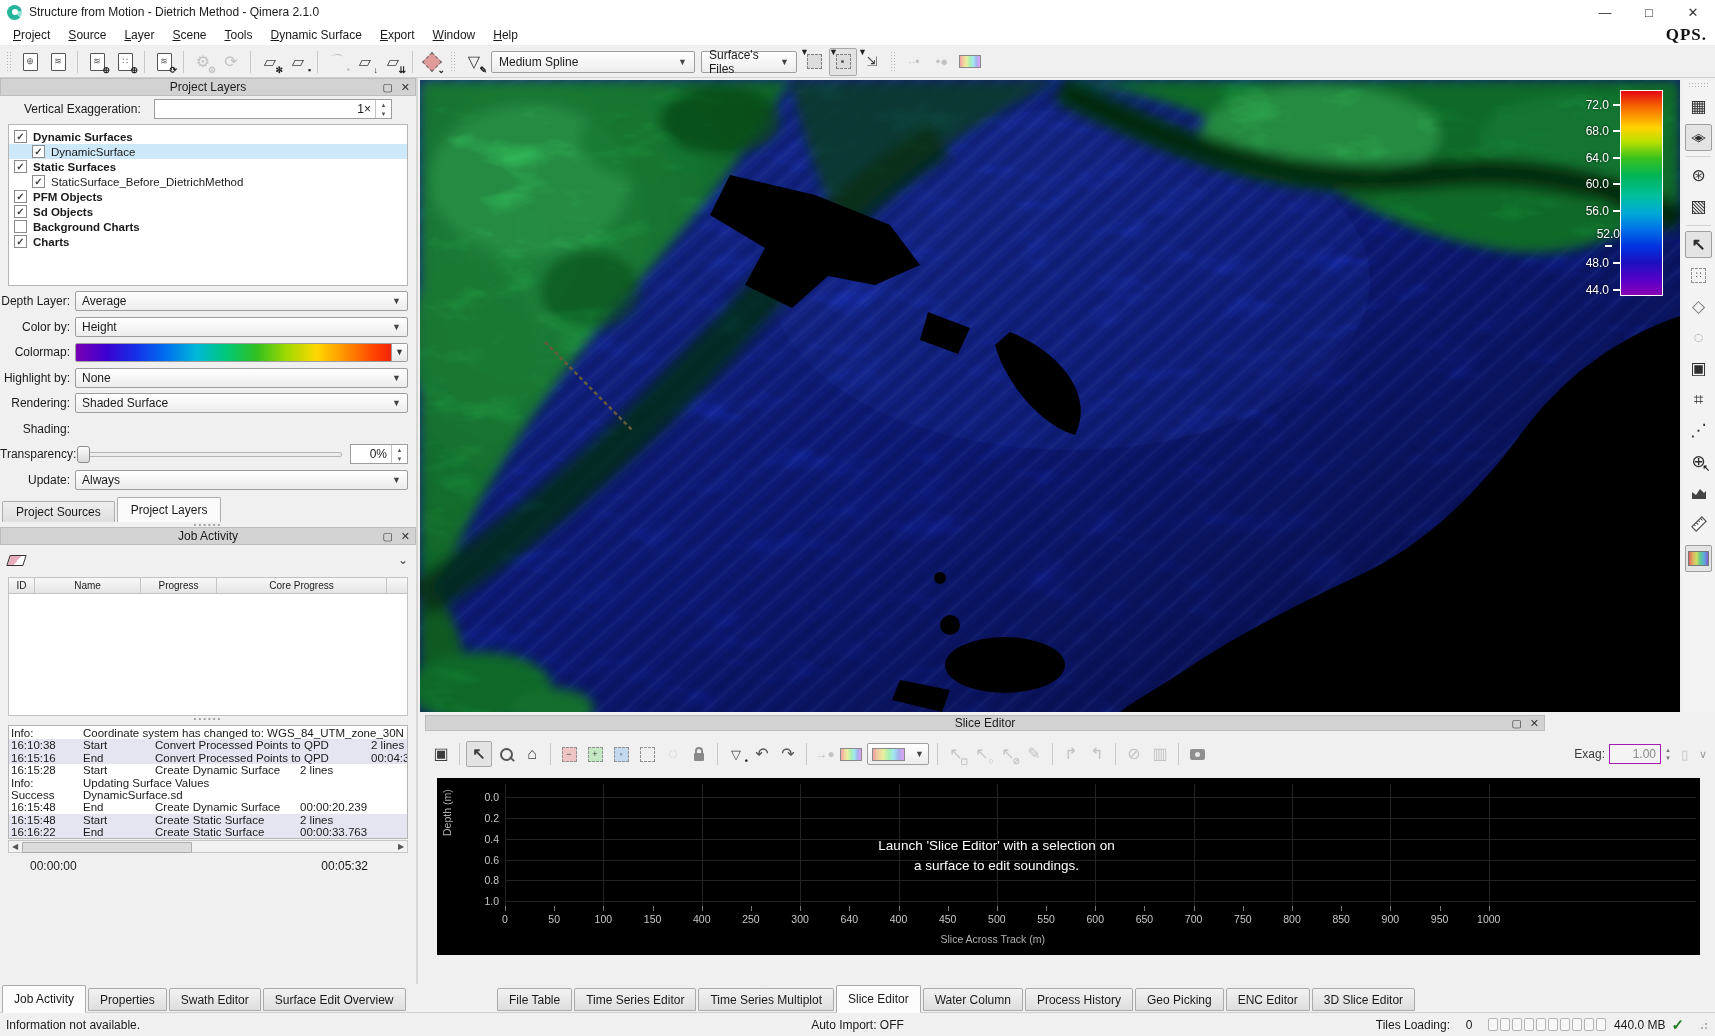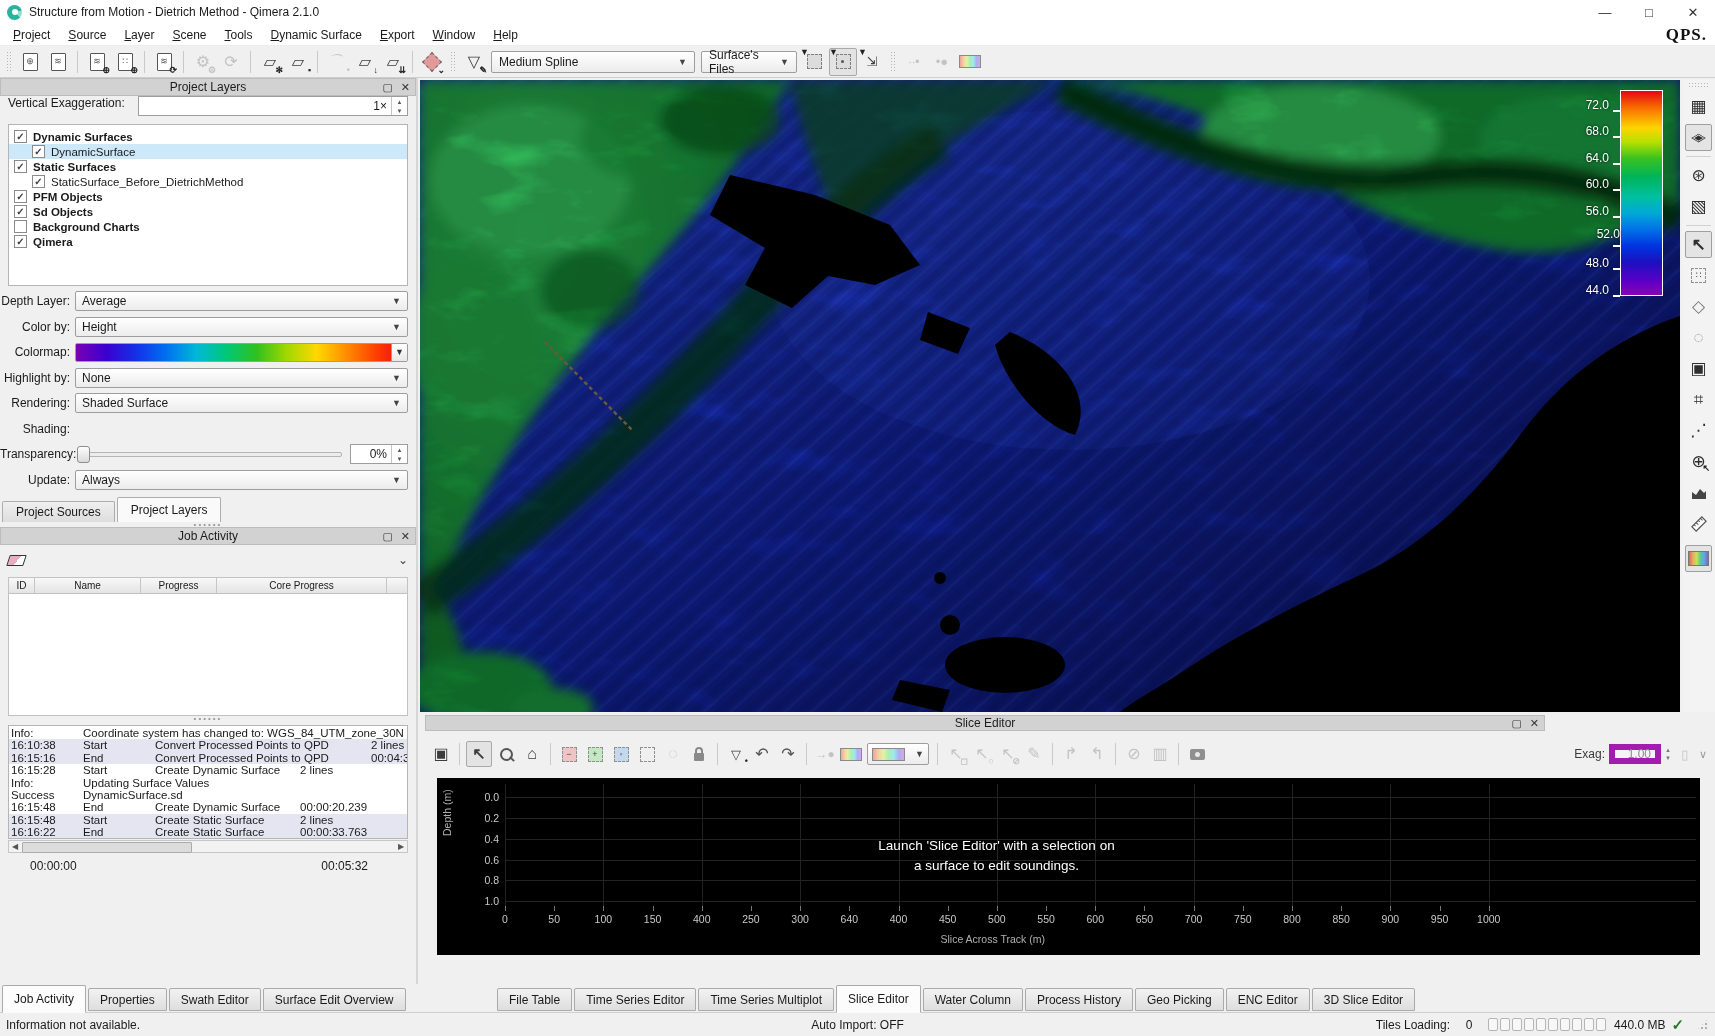--- a/index.html
+++ b/index.html
@@ -29,21 +29,21 @@
   .combo{height:22px;background:linear-gradient(#ffffff,#ececec);border:1px solid #9d9d9d;border-radius:2px;display:flex;align-items:center;justify-content:space-between;padding:0 7px;box-sizing:border-box;margin:0 3px;flex:none}
   .combo .arr{color:#444;font-size:9px;margin-left:10px}
   .dashbox{width:13px;height:13px;border:1px dashed #7f7f7f;background:#dcdcdc;position:relative}
   .dashbox.dot::after{content:"";position:absolute;left:4.5px;top:4.5px;width:3px;height:3px;background:#555;border-radius:50%}
   .pinkdiamond{width:12px;height:12px;background:#e09a9a;border:1px dashed #666;transform:rotate(45deg)}
   .chip{width:20px;height:11px;border:1px solid #8a8a8a;background:linear-gradient(to right,#f0a0a0,#f0d0a0,#e8f0a0,#a8f0b0,#a0e8f0,#a8b0f0,#e0a0f0)}
   
   .left-panel{left:0;top:78px;width:418px;height:906px;background:#f0f0f0;border-right:2px solid #d6d6d6;box-sizing:border-box}
   .panel-header{height:16px;background:#d2d2d2;border:1px solid #bcbcbc;display:flex;align-items:center;justify-content:center;position:relative;font-size:12px;color:#1c1c1c}
   .ph-btns{position:absolute;right:5px;top:0;display:flex;gap:8px;color:#333;font-size:11px;align-items:center;height:100%}
-  .ve-row{display:flex;height:26px;padding:0 8px}
+  .ve-row{display:flex;align-items:center;height:26px;padding:0 24px}
   .spin{display:flex;height:20px;border:1px solid #9d9d9d;background:#fff;box-sizing:border-box}
   .spin .val{flex:1;display:flex;align-items:center;justify-content:flex-end;padding:0 4px}
   .spin .arrs{width:15px;border-left:1px solid #c4c4c4;display:flex;flex-direction:column}
   .spin .arrs span{flex:1;display:flex;align-items:center;justify-content:center;font-size:6px;color:#555}
   .tree{margin:2px 8px 0 8px;height:162px;background:#fff;border:1px solid #b5b5b5;padding-top:4px;box-sizing:border-box;overflow:hidden}
   .tree-row{display:flex;align-items:center;height:15px;gap:6px;font-size:11.5px}
   .tree-row.bold{font-weight:bold}
   .tree-row.sel{background:#cde9f9}
   .cb{width:11px;height:11px;border:1px solid #8b8b8b;background:#fff;display:inline-flex;align-items:center;justify-content:center;font-size:10px;font-weight:bold;color:#3c3c3c;flex:none;line-height:1}
   .cb.checked::after{content:"✓"}
@@ -88,21 +88,21 @@
   .btab{height:21px;margin-top:4px;padding:0 11px;background:linear-gradient(#f2f2f2,#dedede);border:1px solid #aaa;display:flex;align-items:center;border-radius:2px 2px 0 0;margin-right:2px;white-space:nowrap}
   .btab.active{background:#fcfcfc;height:26px;margin-top:1px;border-bottom:1px solid #fcfcfc;z-index:2}
   .statusbar{left:0;top:1012px;width:1715px;height:24px;border-top:1px solid #cfcfcf;background:#f0f0f0;display:flex;align-items:center;box-sizing:border-box;padding:0 6px}
   .tilebox{width:8px;height:11px;border:1px solid #b5b5b5;background:#f7f7f7;border-radius:2px;margin-right:2px}
   .grip{width:13px;height:13px;margin-left:6px;background-image:radial-gradient(#b0b0b0 1.2px,transparent 1.2px);background-size:4px 4px;clip-path:polygon(100% 0,100% 100%,0 100%)}
   
   .map{left:420px;top:80px;width:1260px;height:632px;background:#0a1470;overflow:hidden}
   .cbar{position:absolute;right:17px;top:10px;width:43px;height:206px;border:1px solid #fff;box-sizing:border-box;
     background:linear-gradient(to bottom,#e40613 0%,#f86a00 8%,#ffd400 18%,#b8e000 25%,#39c21e 33%,#00b45a 42%,#00c0a0 52%,#00a8d8 60%,#0070e8 68%,#0034e0 76%,#1c10c0 84%,#5a00c8 93%,#8a00b4 100%)}
   .cb-labels{position:absolute;right:60px;top:10px;width:60px;height:206px}
-  .cb-lab{position:absolute;right:0;transform:translateY(-50%);display:flex;align-items:flex-end;gap:4px;color:#fff;font-size:12px;text-shadow:0 0 3px #000}
+  .cb-lab{position:absolute;right:0;transform:translateY(-50%);display:flex;align-items:center;gap:4px;color:#fff;font-size:12px;text-shadow:0 0 3px #000}
   .cb-lab .dash{width:7px;height:2px;background:#fff;display:inline-block}
   
   .vtoolbar{left:1682px;top:80px;width:33px;height:632px;background:#f3f3f3;display:flex;flex-direction:column;align-items:center;box-sizing:border-box;padding-top:2px}
   .vdrag{width:22px;height:6px;background-image:radial-gradient(#b5b5b5 1px,transparent 1px);background-size:3px 3px;margin-bottom:3px}
   .vbtn{width:27px;height:27px;display:flex;align-items:center;justify-content:center;margin:2px 0;position:relative;flex:none}
   .vbtn .g{font-size:17px;color:#2e2e2e;line-height:1}
   .vbtn.sel{background:#e4e4e4;border:1px solid #9f9f9f;border-radius:2px;box-sizing:border-box}
   .vsep{width:25px;height:1px;background:#d2d2d2;margin:3px 0}
   .flatd{transform:scaleY(.6);font-size:19px;color:#2e2e2e}
   .vchip{width:19px;height:13px;border:1px solid #777;background:linear-gradient(to right,#e06060,#e0b060,#c8e060,#60c890,#60a8e0,#8060d0)}
@@ -112,21 +112,21 @@
   .stb{position:absolute;left:8px;top:24px;right:8px;height:36px;display:flex;align-items:center}
   .stb .tbtn{width:24px;height:24px}
   .selbox{width:13px;height:13px;border:1px dashed #909090;display:flex;align-items:center;justify-content:center;font-size:9px;color:#444;line-height:1}
   .lockic{width:10px;height:8px;background:#8a8a8a;border-radius:1px;position:relative;margin-top:5px}
   .lockic::before{content:"";position:absolute;left:1px;top:-6px;width:4px;height:5px;border:2px solid #8a8a8a;border-bottom:none;border-radius:4px 4px 0 0}
   .cam{width:15px;height:11px;background:#8f8f8f;border-radius:2px;position:relative}
   .cam::after{content:"";position:absolute;left:5px;top:3px;width:5px;height:5px;border-radius:50%;background:#e8e8e8}
   .mag{width:9px;height:9px;border:2px solid #555;border-radius:50%;position:relative}
   .mag::after{content:"";position:absolute;left:7px;top:8px;width:6px;height:2px;background:#555;transform:rotate(45deg)}
   .exag-group{margin-left:auto;display:flex;align-items:center;gap:4px;color:#3a3a3a}
-  .exag-spin{width:52px;height:20px;border:6px solid #a21caf;background:#f4f4f4;display:flex;align-items:center;justify-content:flex-end;padding:0 4px;color:#8a8a8a;box-sizing:border-box}
+  .exag-spin{width:52px;height:20px;border:1px solid #a21caf;background:#f4f4f4;display:flex;align-items:center;justify-content:flex-end;padding:0 4px;color:#8a8a8a;box-sizing:border-box}
   .plot{position:absolute;left:17px;top:66px;width:1263px;height:177px;background:#000}
   .grid{position:absolute;left:68px;top:6px;right:4px;height:122px}
   .hline{position:absolute;left:0;right:0;height:1px;background:#232323}
   .ytick{position:absolute;left:0;right:0}
   .ynum{position:absolute;left:-36px;width:30px;text-align:right;transform:translateY(-50%);color:#c8c8c8;font-size:10.5px}
   .xtick{position:absolute;top:0;height:100%}
   .xtick .vline{position:absolute;top:0;height:100%;width:1px;background:#232323;display:none}
   .xtick.grid-on .vline{display:block}
   .xtick .xtk{position:absolute;top:100%;height:5px;width:1px;background:#777}
   .xtick .xnum{position:absolute;top:calc(100% + 7px);transform:translateX(-50%);color:#c8c8c8;font-size:10.5px;white-space:nowrap}
@@ -309,21 +309,21 @@
         <span>Sd Objects</span>
       </div>
 
       <div class="tree-row bold" style="padding-left: 5px;">
         <span class="cb"></span>
         <span>Background Charts</span>
       </div>
 
       <div class="tree-row bold" style="padding-left: 5px;">
         <span class="cb checked"></span>
-        <span>Qimera</span>
+        <span>Charts</span>
       </div>
     </div>
 
   <div class="frow">
     <span class="flabel">Depth Layer:</span>
     <span class="fctl">
         <span>Average</span>
         <span class="arr">▼</span>
       </span>
   </div>

